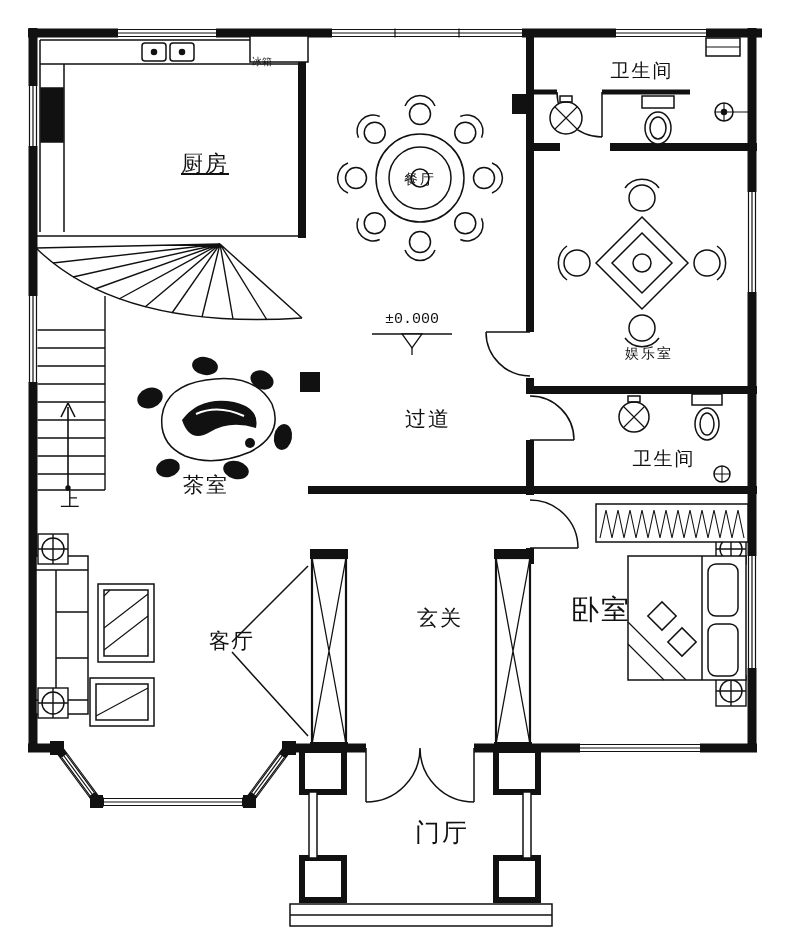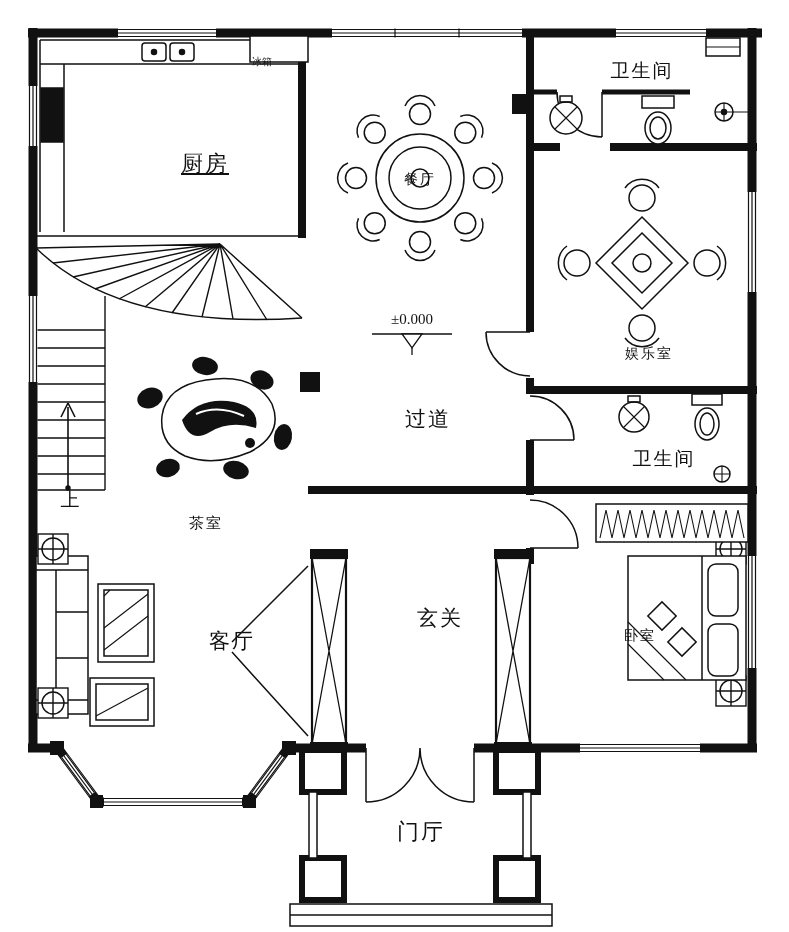--- a/index.html
+++ b/index.html
@@ -311,23 +311,23 @@
     </g>
 
   </g>
 </svg>
 
 <div class="lbl" style="left:205px;top:164px;font-size:22px;text-decoration:underline;">厨房</div>
 <div class="lbl small" style="left:262px;top:49px;font-size:10px;margin-top:13px;">冰箱</div>
 <div class="lbl" style="left:420px;top:179px;font-size:14px;">餐厅</div>
 <div class="lbl" style="left:642px;top:70px;font-size:19px;">卫生间</div>
 <div class="lbl" style="left:649px;top:353px;font-size:14px;">娱乐室</div>
-<div class="lbl small" style="left:412px;top:319px;font-size:15px;font-family:Liberation Serif, serif;">±0.000</div>
+<div class="lbl small" style="left:412px;top:319px;font-size:15px;font-family:Liberation Mono, monospace;">±0.000</div>
 <div class="lbl" style="left:428px;top:418px;font-size:21px;">过道</div>
 <div class="lbl" style="left:664px;top:458px;font-size:19px;">卫生间</div>
-<div class="lbl" style="left:206px;top:522px;font-size:15px;">茶室</div>
+<div class="lbl" style="left:206px;top:484px;font-size:21px;">茶室</div>
 <div class="lbl" style="left:71px;top:499px;font-size:19px;">上</div>
 <div class="lbl" style="left:232px;top:640px;font-size:21px;">客厅</div>
 <div class="lbl" style="left:431px;top:617px;font-size:21px;margin-left:9px;">玄关</div>
-<div class="lbl" style="left:601px;top:635px;font-size:14px;margin-left:39px;">卧室</div>
-<div class="lbl" style="left:421px;top:832px;font-size:22px;">门厅</div>
+<div class="lbl" style="left:601px;top:610px;font-size:28px;">卧室</div>
+<div class="lbl" style="left:442px;top:832px;font-size:25px;">门厅</div>
 
 </div>
 
 </body></html>

